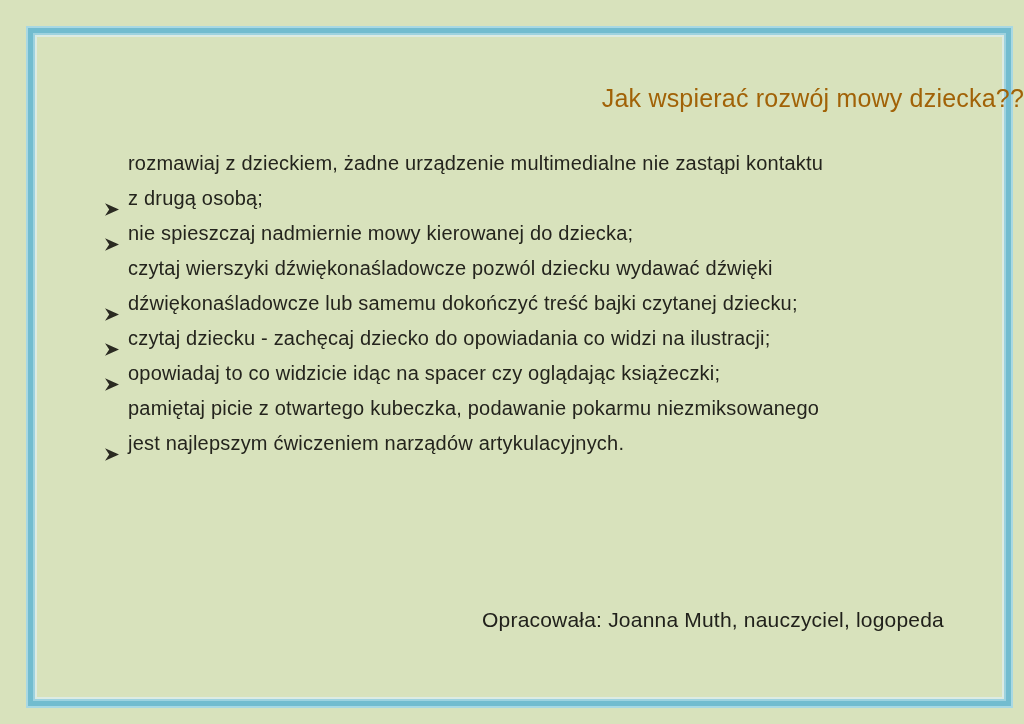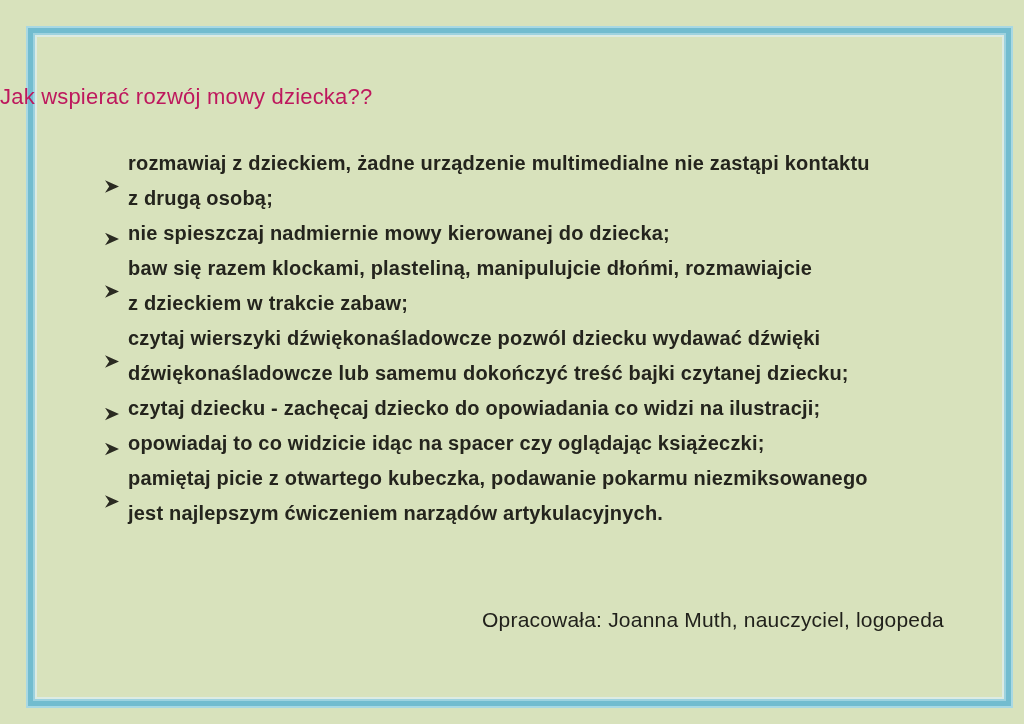--- a/index.html
+++ b/index.html
@@ -26,41 +26,40 @@
       0 0 0 2px #a8d8e3,
       inset 0 0 0 2px #9ed2df,
       inset 0 0 0 4px #dcebe3;
     pointer-events: none;
   }
   .title {
     position: absolute;
     top: 84px;
     left: 0;
     right: 0;
-    text-align: left;
-    font-size: 22px;
+    text-align: right;
+    font-size: 25px;
     letter-spacing: 0.2px;
-    color: #be185d;
+    color: #a16207;
   }
   ul.bullets {
     position: absolute;
     top: 146px;
     left: 105px;
     right: 70px;
     margin: 0;
     padding: 0;
     list-style: none;
     font-size: 20px;
     line-height: 35px;
     letter-spacing: 0.2px;
   }
   li.bullet {
     display: flex;
-    align-items: center;
-    font-weight: bold;
+    align-items: flex-end;
   }
   .marker {
     flex: 0 0 23px;
   }
   .marker::after {
     content: "";
     display: block;
     width: 14px;
     height: 13px;
     margin-top: 11px;
@@ -92,25 +91,20 @@
     <span class="marker"></span>
     <span class="bullet-text">rozmawiaj z dzieckiem, żadne urządzenie multimedialne nie zastąpi kontaktu
 z drugą osobą;</span>
   </li>
   <li class="bullet">
     <span class="marker"></span>
     <span class="bullet-text">nie spieszczaj nadmiernie mowy kierowanej do dziecka;</span>
   </li>
   <li class="bullet">
     <span class="marker"></span>
-    <span class="bullet-text">baw się razem klockami, plasteliną, manipulujcie dłońmi, rozmawiajcie
-z dzieckiem w trakcie zabaw;</span>
-  </li>
-  <li class="bullet">
-    <span class="marker"></span>
     <span class="bullet-text">czytaj wierszyki dźwiękonaśladowcze pozwól dziecku wydawać dźwięki
 dźwiękonaśladowcze lub samemu dokończyć treść bajki czytanej dziecku;</span>
   </li>
   <li class="bullet">
     <span class="marker"></span>
     <span class="bullet-text">czytaj dziecku - zachęcaj dziecko do opowiadania co widzi na ilustracji;</span>
   </li>
   <li class="bullet">
     <span class="marker"></span>
     <span class="bullet-text">opowiadaj to co widzicie idąc na spacer czy oglądając książeczki;</span>

